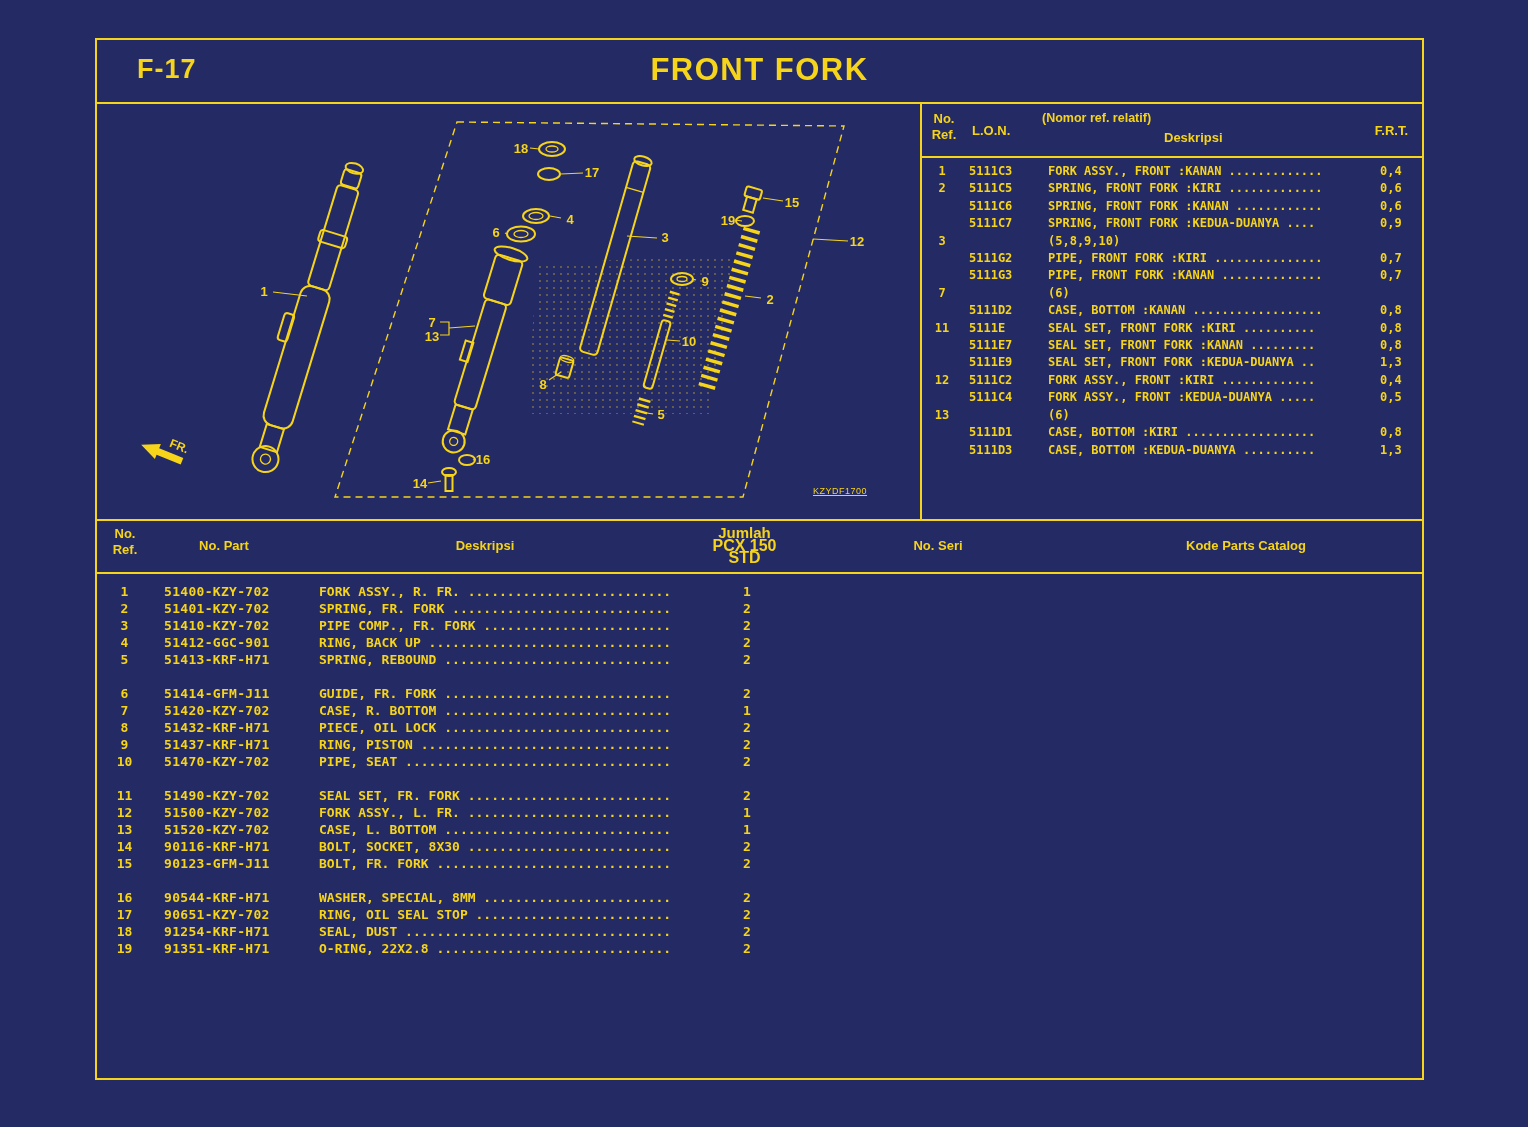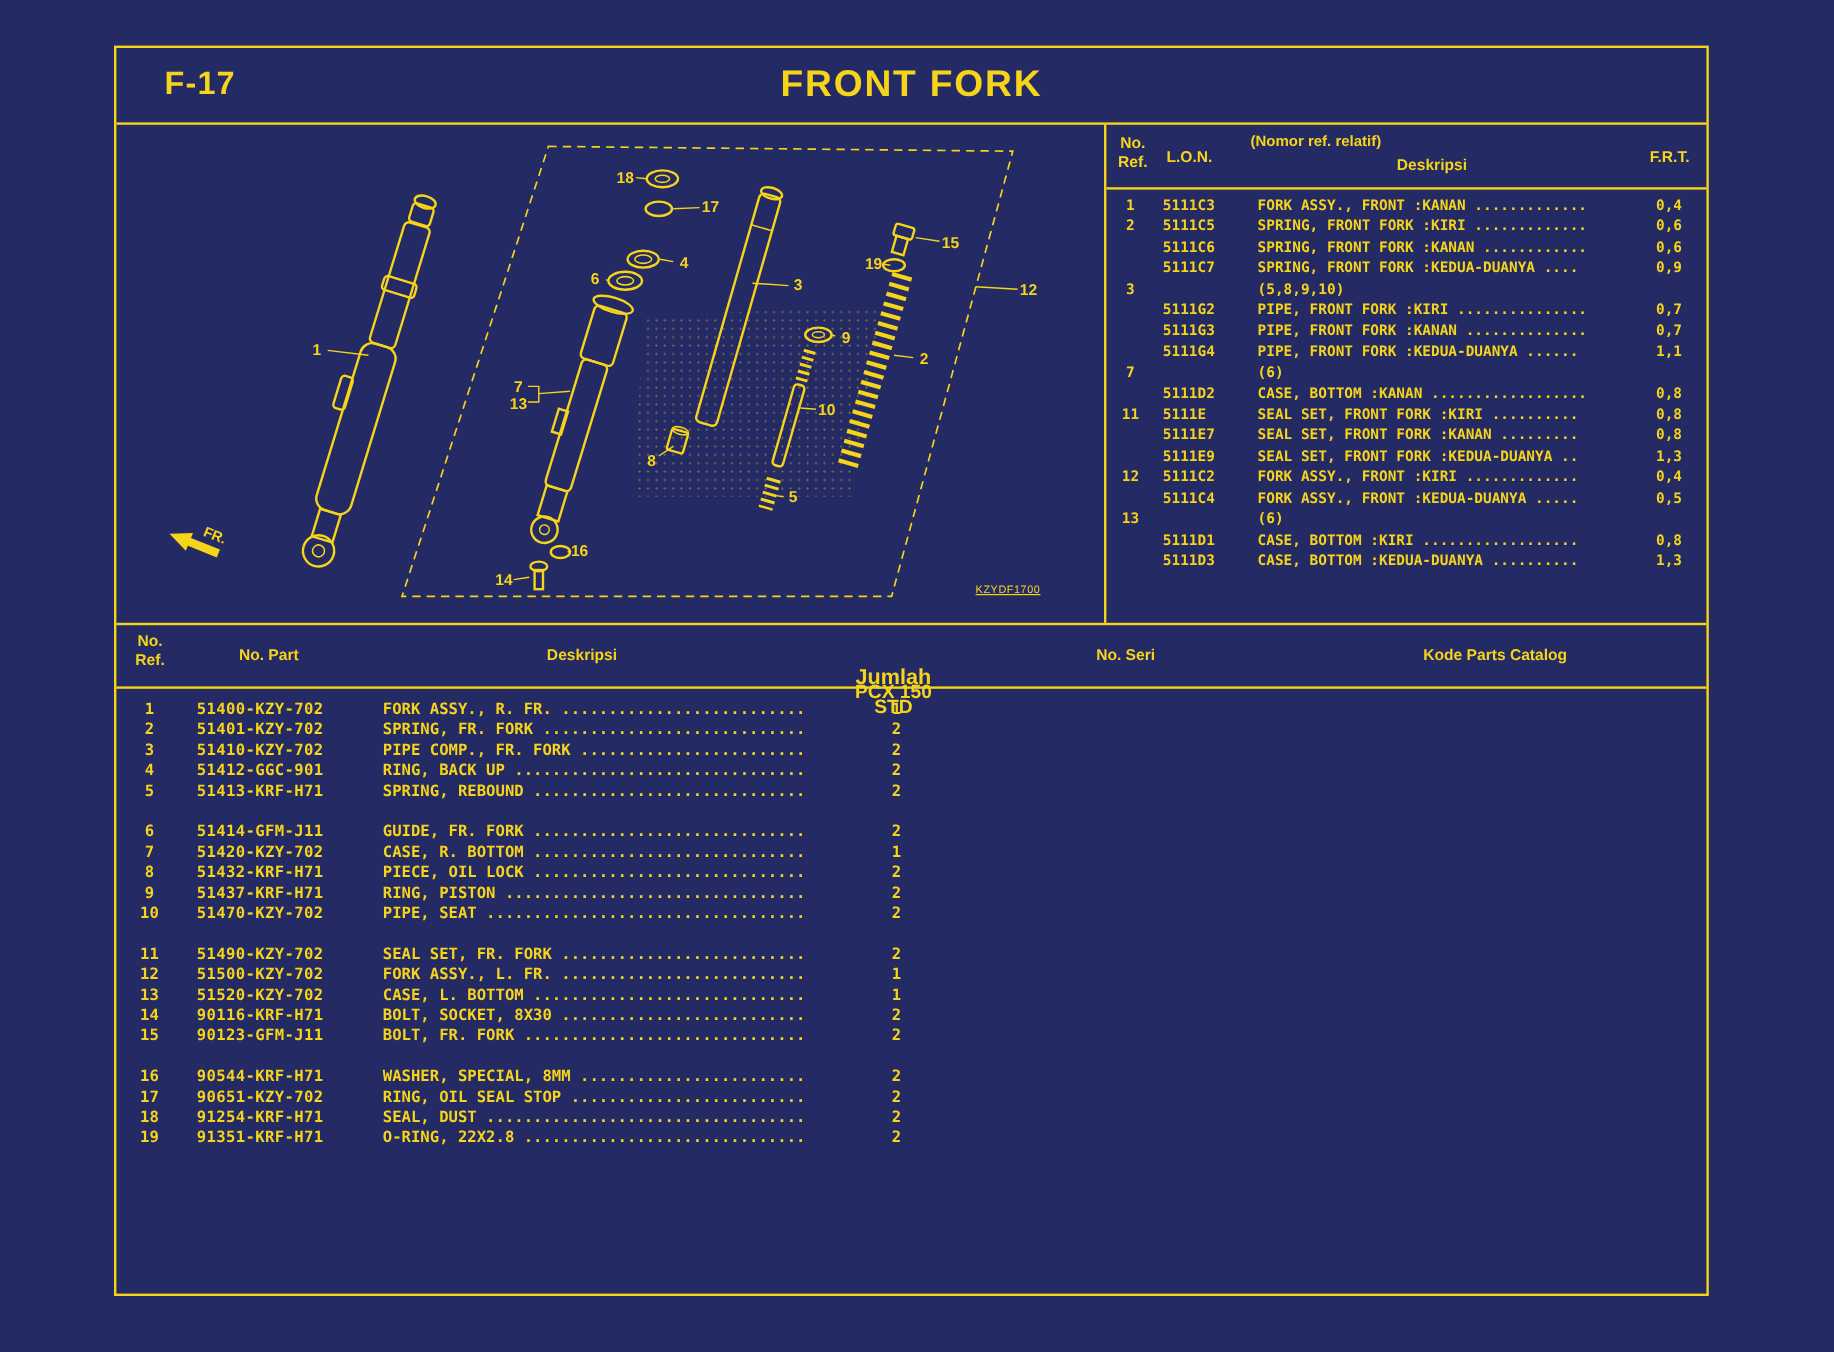--- a/index.html
+++ b/index.html
@@ -36,21 +36,21 @@
   .f-lon{padding-left:7px;}
   .f-desc{padding-left:8px;white-space:pre;overflow:hidden;}
   .f-frt{padding-left:10px;}
 
   .parts-header{position:relative;height:51px;border-bottom:2px solid var(--yellow);font-family:"Liberation Sans",sans-serif;font-weight:bold;font-size:13px;}
   .ph-ref{position:absolute;left:0;top:5px;width:56px;text-align:center;line-height:16px;}
   .ph-ref span{display:block;}
   .ph-part{position:absolute;left:67px;top:17px;width:120px;text-align:center;}
   .ph-desc{position:absolute;left:308px;top:17px;width:160px;text-align:center;}
   .ph-qty{position:absolute;left:600px;top:4px;width:95px;text-align:center;}
-  .ph-qty .l1{display:block;font-size:18px;line-height:15px;margin-top:32px;}
+  .ph-qty .l1{display:block;font-size:15px;line-height:15px;}
   .ph-qty .l2,.ph-qty .l3{display:block;font-size:16px;line-height:12px;}
   .ph-seri{position:absolute;left:771px;top:17px;width:140px;text-align:center;}
   .ph-kode{position:absolute;left:1049px;top:17px;width:200px;text-align:center;}
   .parts-body{padding-top:9px;font:bold 13px "DejaVu Sans Mono",monospace;}
   .prow{display:grid;grid-template-columns:55px 163px 392px 80px;line-height:17px;}
   .prow.gap{margin-top:17px;}
   .p-ref{text-align:center;}
   .p-part{padding-left:12px;letter-spacing:0.3px;}
   .p-desc{padding-left:4px;white-space:pre;overflow:hidden;}
   .p-qty{text-align:center;}
@@ -246,26 +246,20 @@
               <span class="f-desc">PIPE, FRONT FORK :KIRI ...............</span>
               <span class="f-frt">0,7</span>
             </div>
             <div class="frow">
               <span class="f-ref"></span>
               <span class="f-lon">5111G3</span>
               <span class="f-desc">PIPE, FRONT FORK :KANAN ..............</span>
               <span class="f-frt">0,7</span>
             </div>
             <div class="frow">
-              <span class="f-ref"></span>
-              <span class="f-lon">5111G4</span>
-              <span class="f-desc">PIPE, FRONT FORK :KEDUA-DUANYA ......</span>
-              <span class="f-frt">1,1</span>
-            </div>
-            <div class="frow">
               <span class="f-ref">7</span>
               <span class="f-lon"></span>
               <span class="f-desc">(6)</span>
               <span class="f-frt"></span>
             </div>
             <div class="frow">
               <span class="f-ref"></span>
               <span class="f-lon">5111D2</span>
               <span class="f-desc">CASE, BOTTOM :KANAN ..................</span>
               <span class="f-frt">0,8</span>

